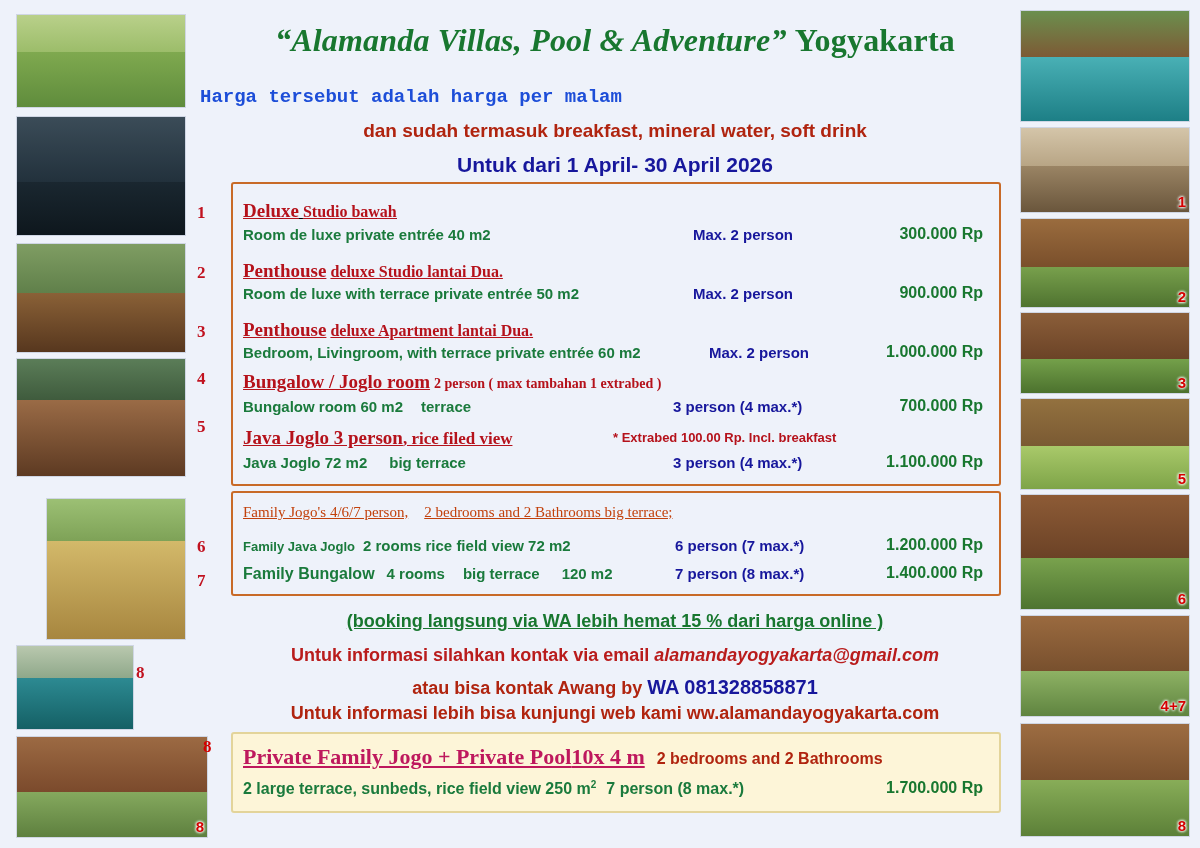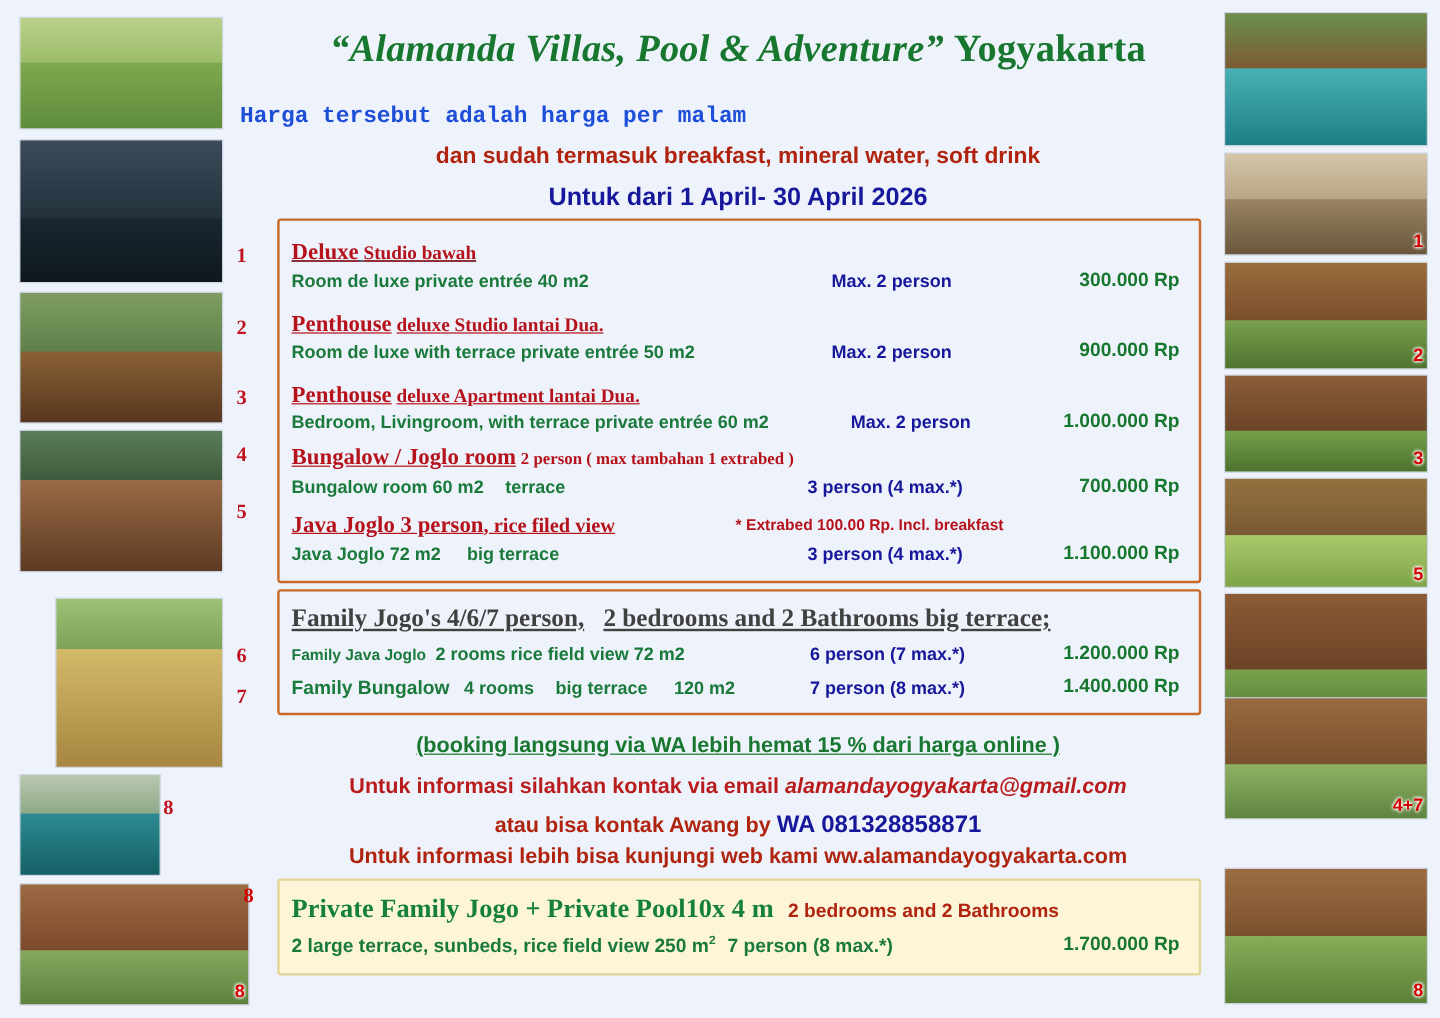--- a/index.html
+++ b/index.html
@@ -61,34 +61,34 @@
     font-family:"Liberation Serif", serif;
   }
   .rd{ 
     font-size:15px;color:#1a7a3c;font-family:"Liberation Sans", sans-serif;font-weight:bold;
   }
   .price{position:absolute;right:8px;font-size:16px;font-weight:bold;color:#18772f;
     font-family:"Liberation Sans", sans-serif;}
   .maxcol{position:absolute;font-size:15px;font-weight:bold;color:#17179c;
     font-family:"Liberation Sans", sans-serif;}
 
-  .fam-title{font-size:21px;font-weight:bold;color:#404040;text-decoration:underline;
+  .fam-title{font-size:15px;font-weight:normal;color:#c2410c;text-decoration:underline;
     font-family:"Liberation Serif", serif;}
 
   
   .contact{position:absolute;left:200px;width:830px;text-align:center;
     font-family:"Liberation Sans", sans-serif;font-weight:bold;}
   #c1{top:611px;font-size:18px;color:#18772f;text-decoration:underline;}
   #c2{top:645px;font-size:18px;color:#b91c1c;}
   #c2 .mail{font-style:italic;}
   #c3{top:676px;font-size:18px;color:#b0240f;}
   #c3 .wa{color:#17179c;font-size:20px;}
   #c4{top:703px;font-size:18px;color:#b0240f;}
 
-  .priv-title{font-size:22px;font-weight:bold;color:#15803d;
+  .priv-title{font-size:22px;font-weight:bold;color:#be185d;text-decoration:underline;
     font-family:"Liberation Serif", serif;}
   .priv-sub{font-size:16px;font-weight:bold;color:#1a7a3c;font-family:"Liberation Sans", sans-serif;}
 </style>
 </head>
 <body>
 
 <div class="page">
 
   <div class="photo" style="left:16px;top:14px;width:168px;height:92px;background:linear-gradient(#cfe3a6,#8fb25c);">
     <div class="sky" style="background:linear-gradient(#b9d08a,#9cbd6a);"></div>
@@ -164,21 +164,21 @@
     <div class="ground" style="background:linear-gradient(#a9c96a,#7ea448);height:48%;"></div>
     <div class="badge">5</div>
   </div>
 
   <div class="photo" style="left:1020px;top:494px;width:168px;height:114px;background:linear-gradient(#7d4f30,#6f9447);">
     <div class="sky" style="background:linear-gradient(#8d5b36,#6b4226);height:55%;"></div>
     <div class="ground" style="background:linear-gradient(#79a24d,#4e7431);height:45%;"></div>
     <div class="badge">6</div>
   </div>
 
-  <div class="photo" style="left:1020px;top:581px;width:168px;height:100px;background:linear-gradient(#8a5c38,#85a85c);text-align:center;">
+  <div class="photo" style="left:1020px;top:615px;width:168px;height:100px;background:linear-gradient(#8a5c38,#85a85c);text-align:center;">
     <div class="sky" style="background:linear-gradient(#9a6a3f,#78502e);height:55%;"></div>
     <div class="ground" style="background:linear-gradient(#8eb264,#5f8440);height:45%;"></div>
     <div class="badge">4+7</div>
   </div>
 
   <div class="photo" style="left:1020px;top:723px;width:168px;height:112px;background:linear-gradient(#8d5f3b,#7fa54f);">
     <div class="sky" style="background:linear-gradient(#9d6d42,#7a512e);height:50%;"></div>
     <div class="ground" style="background:linear-gradient(#88ad58,#5c8038);height:50%;"></div>
     <div class="badge">8</div>
   </div>

